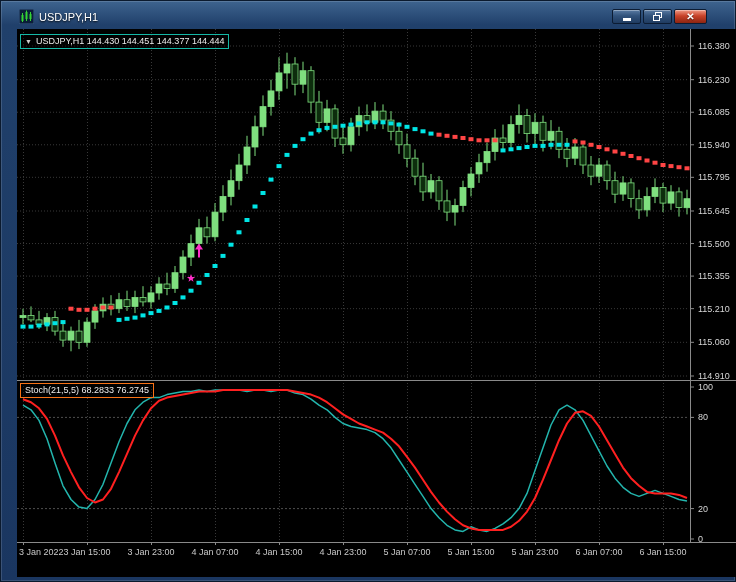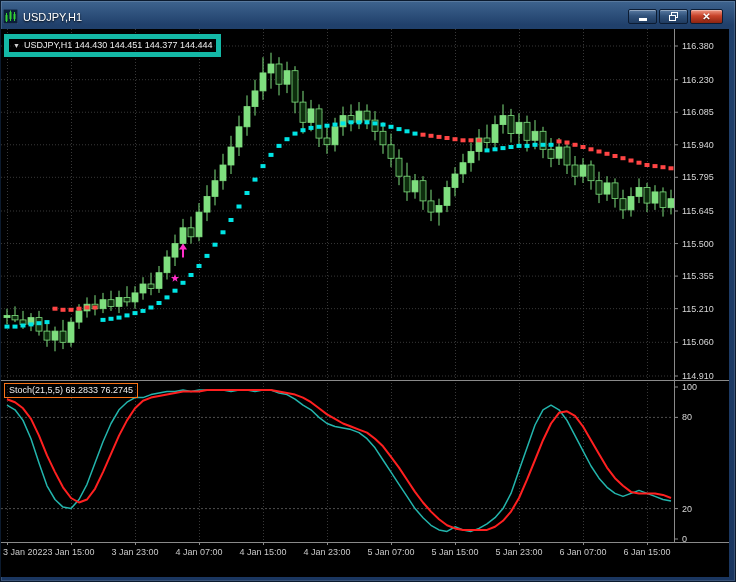--- a/index.html
+++ b/index.html
@@ -2,21 +2,21 @@
 <html><head>
 <meta charset="utf-8">
 <style>
   html,body{margin:0;padding:0;background:#6b6b6b;}
   *{box-sizing:border-box;}
   .window{
     position:relative;width:736px;height:582px;
     background:linear-gradient(180deg,#3e648f 0%,#20406b 24px,#1a3660 100%);
     border:1px solid #0b1a2e;
     box-shadow:inset 0 0 0 1px rgba(255,255,255,0.14);
-    padding:3px 0 6px;
+    padding:3px 16px 6px;
     font-family:"Liberation Sans",sans-serif;
   }
   .titlebar{height:25px;display:flex;align-items:center;padding:0 2px;}
   .win-icon{width:15px;height:15px;display:inline-block;flex:0 0 auto;}
   .title{color:#ffffff;font-size:11px;margin-left:5px;flex:1;text-shadow:0 1px 2px #000;white-space:nowrap;}
   .controls{display:flex;gap:2px;margin-right:10px;}
   .win-btn{
     width:29px;height:15px;border:1px solid #0c1c33;border-radius:2px;
     background:linear-gradient(#5a7ba3,#31527b 45%,#1f3b60);
     box-shadow:inset 0 1px 0 rgba(255,255,255,0.35);
@@ -24,21 +24,21 @@
   }
   .win-btn.close{width:33px;background:linear-gradient(#f09a86,#c8432a 45%,#8c2411);}
   .glyph-min{width:8px;height:3px;background:#fff;margin-top:6px;}
   .glyph-restore{position:relative;width:9px;height:9px;}
   .glyph-restore::before{content:"";position:absolute;right:0;top:0;width:5px;height:4px;border:1px solid #fff;}
   .glyph-restore::after{content:"";position:absolute;left:0;bottom:0;width:5px;height:4px;border:1px solid #fff;background:#2c4a72;}
   .glyph-close{color:#fff;font-size:10px;font-weight:bold;line-height:1;text-shadow:0 1px 1px rgba(0,0,0,0.6);}
   .client{position:relative;width:728px;height:548px;background:#000;overflow:hidden;}
   #chart-svg{display:block;}
   .ohlc-label{
-    position:absolute;top:5px;left:3px;border:5px solid #14b8a6;color:#ececec;
+    position:absolute;top:5px;left:3px;border:1px solid #14b8a6;color:#ececec;
     font-size:9px;line-height:11px;padding:1px 4px;display:flex;align-items:flex-start;gap:4px;
     background:rgba(0,0,0,0.45);white-space:nowrap;
   }
   .collapse{font-size:7px;color:#cfcfcf;}
   .stoch-label{
     position:absolute;top:354px;left:3px;border:1px solid #f97316;color:#ececec;
     font-size:9px;line-height:11px;padding:1px 4px;background:rgba(0,0,0,0.45);white-space:nowrap;
   }
 </style>
 </head>

